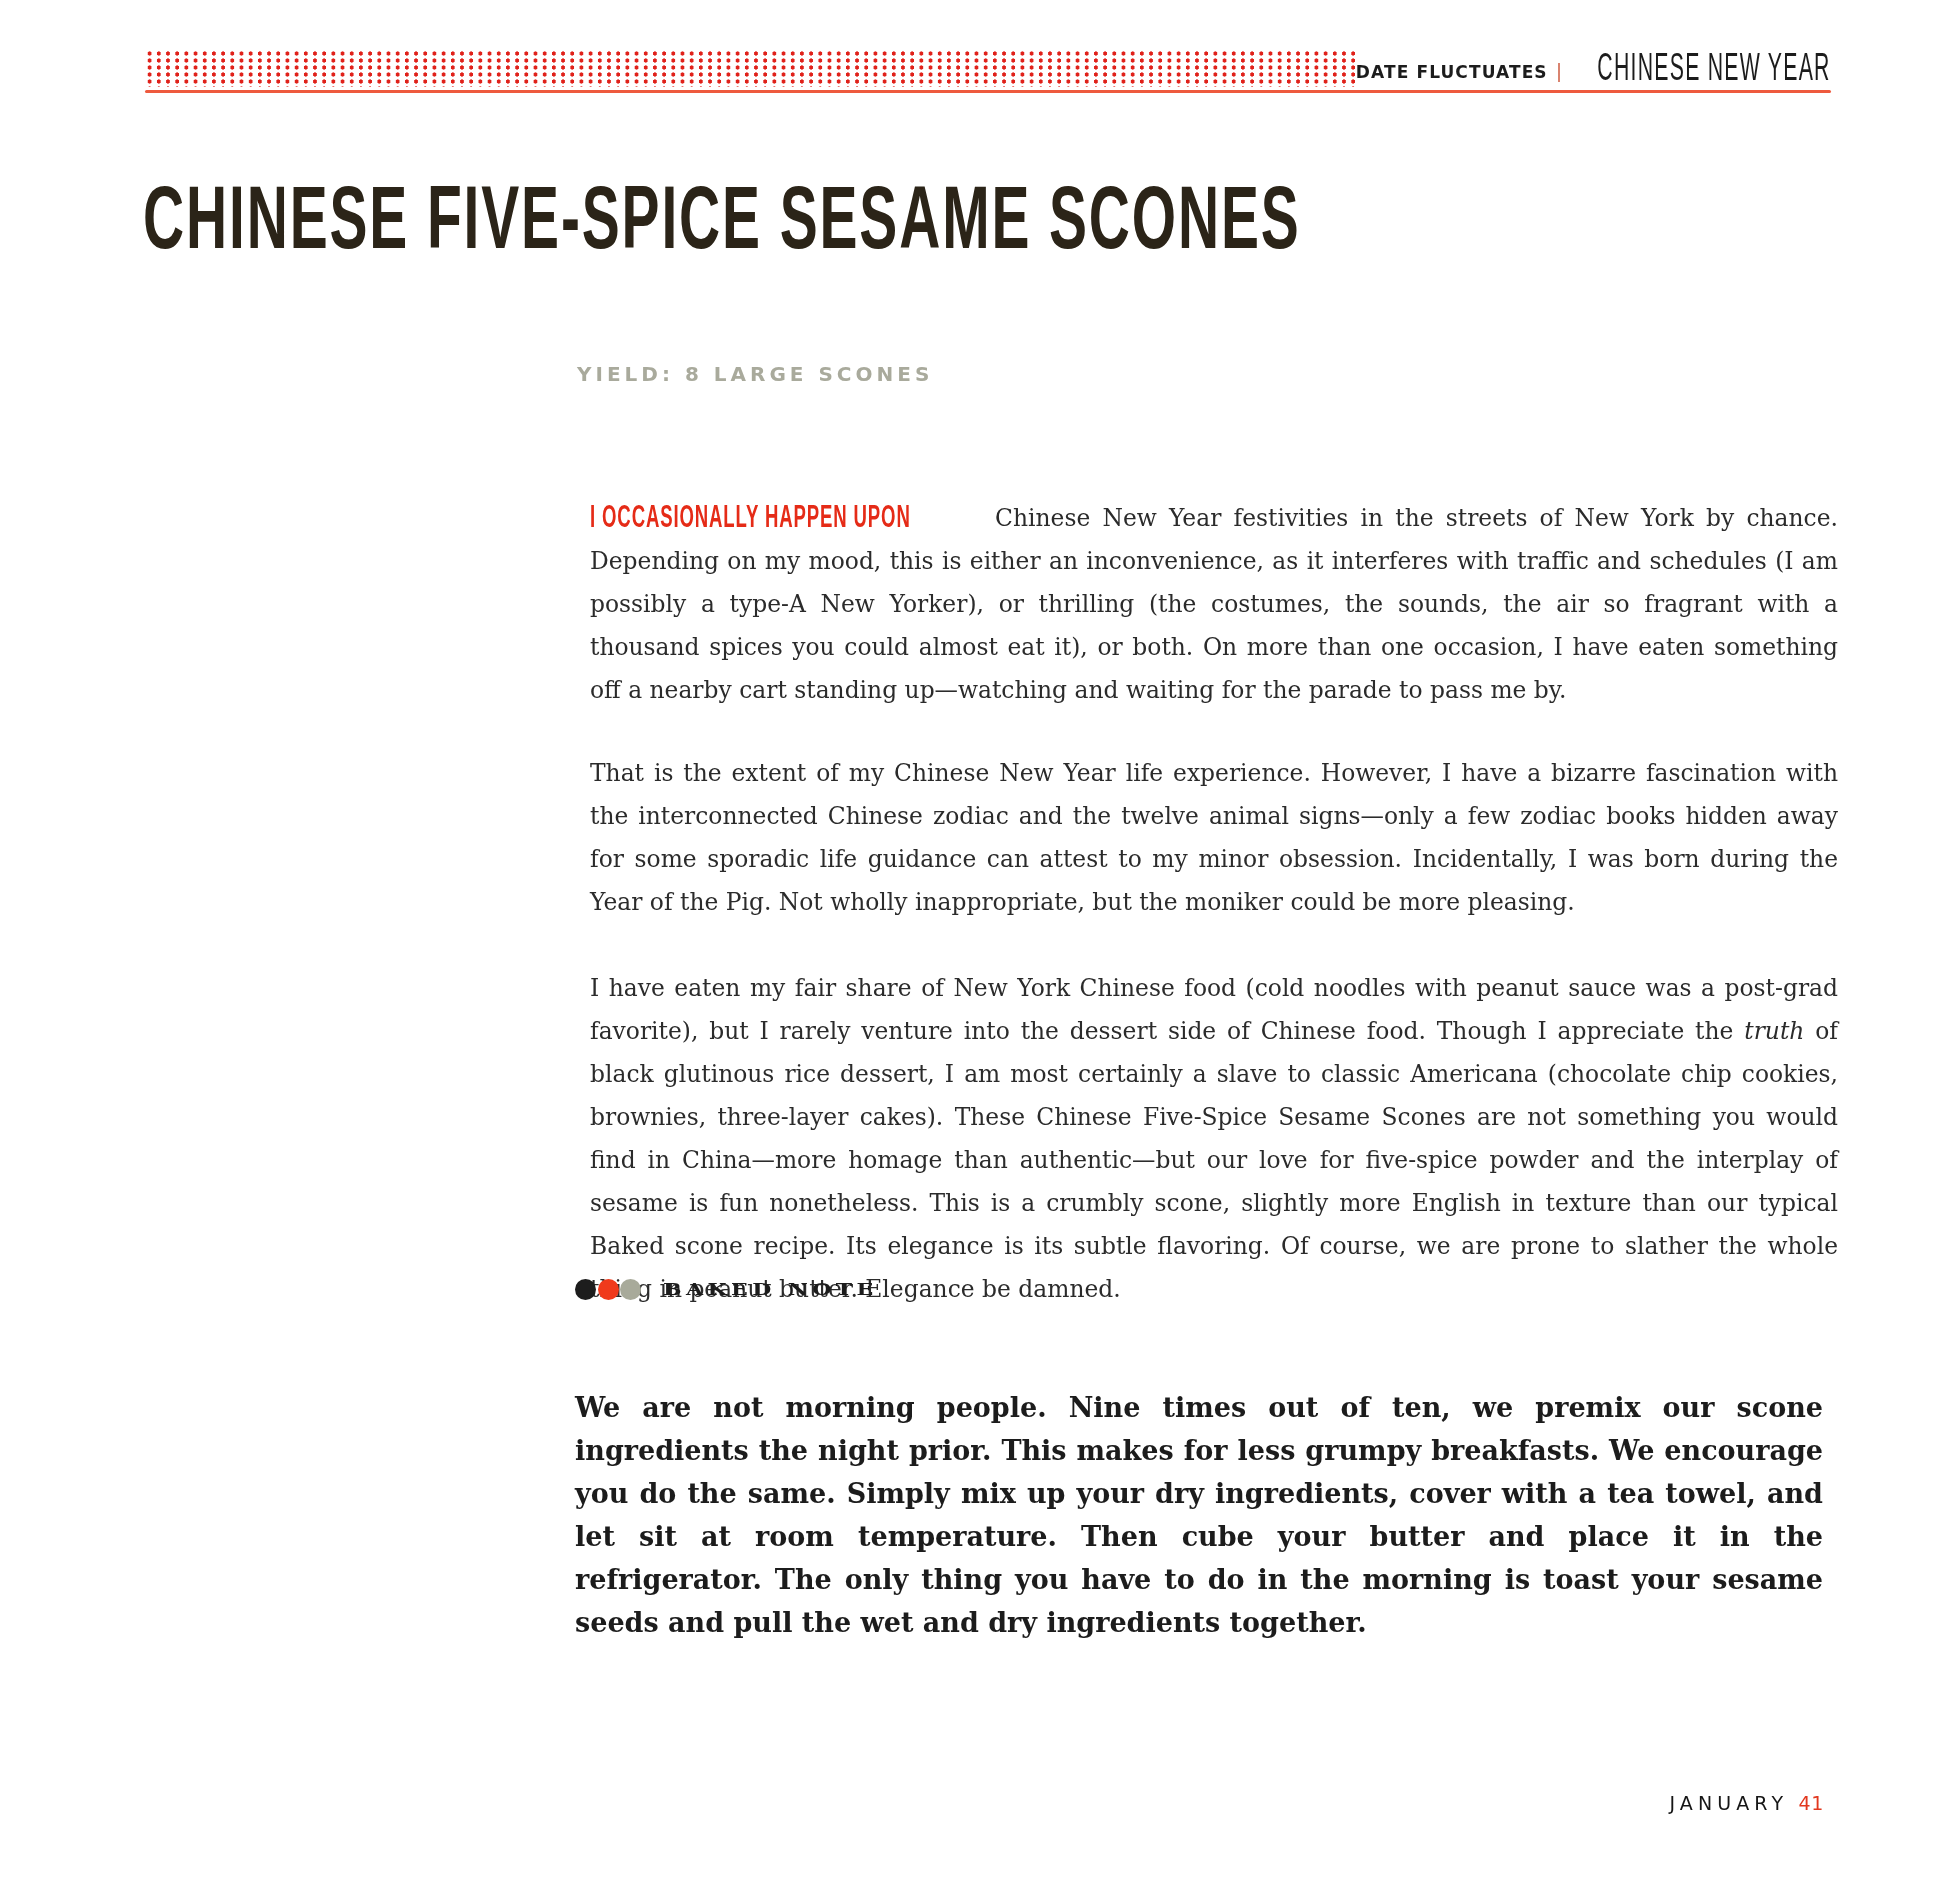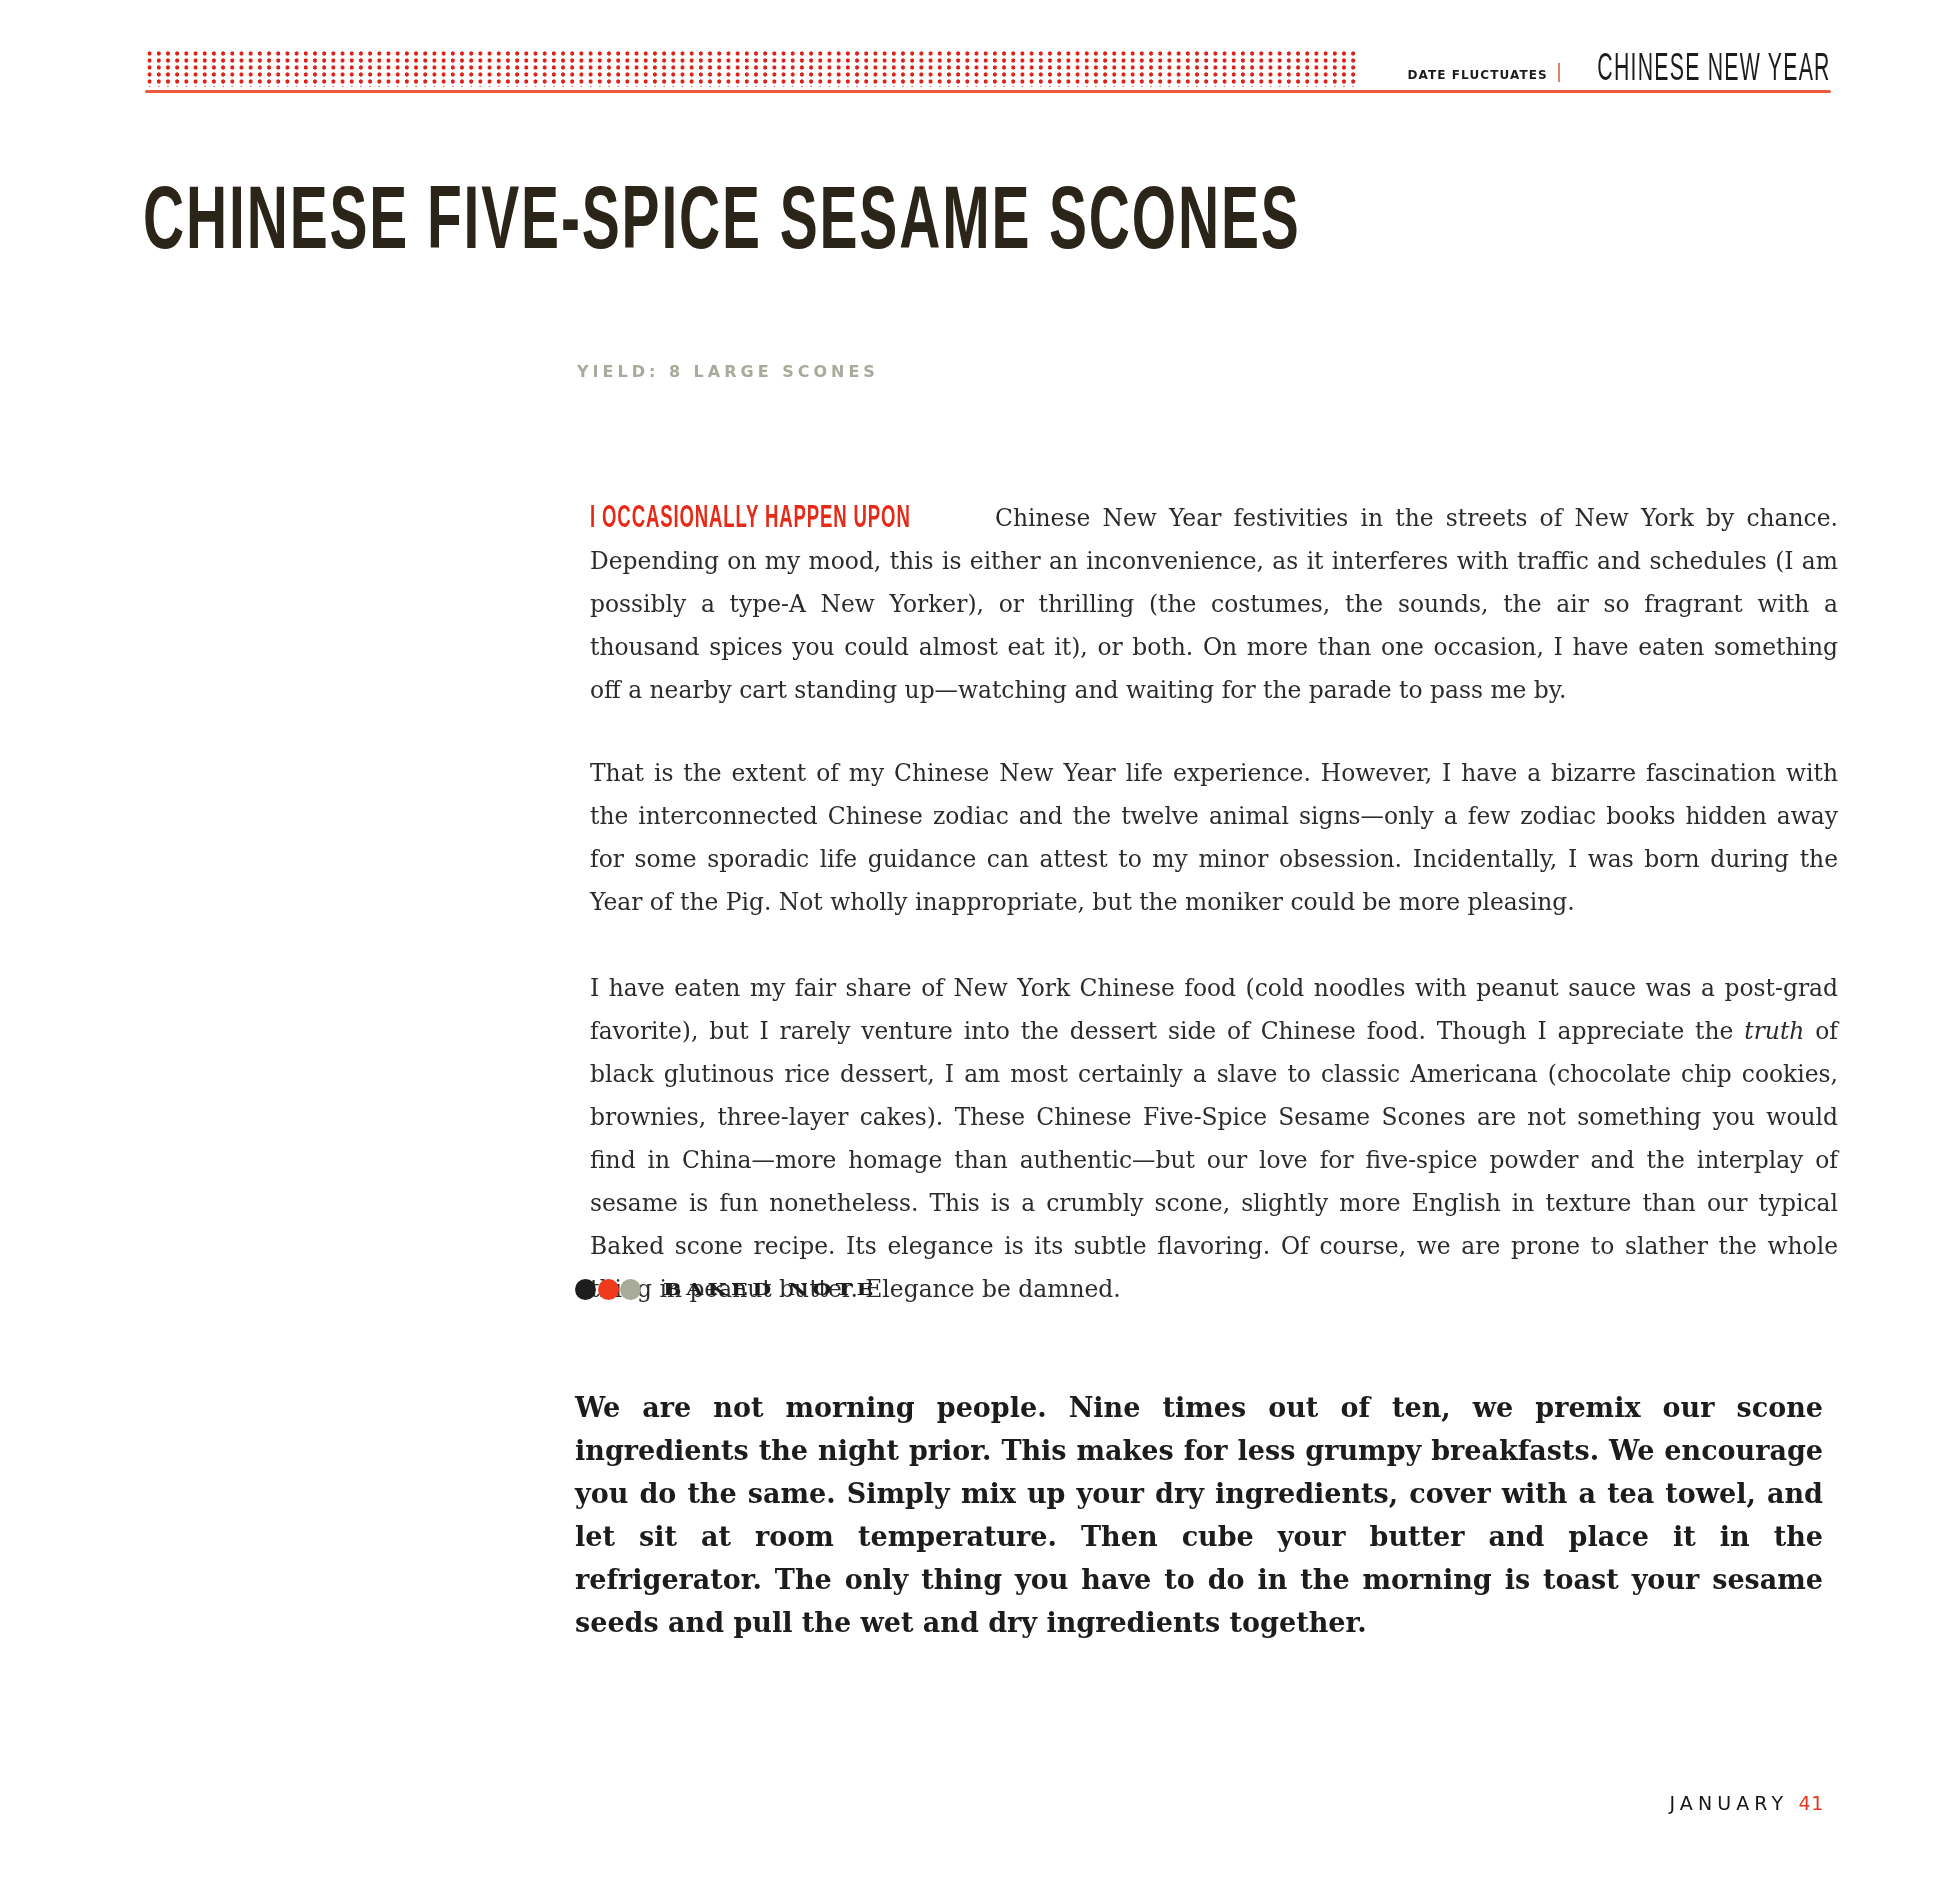--- a/index.html
+++ b/index.html
@@ -13,40 +13,40 @@
   }
   .header-rule {
     position: absolute; left: 145px; top: 90px; width: 1686px; height: 2.9px;
     background: #ee5a3e; border-radius: 1.5px;
   }
   .running-head {
     position: absolute; right: 115px; top: 48px; height: 38px;
     display: flex; align-items: flex-end; white-space: nowrap;
   }
   .rh-date {
-    font-family: "DejaVu Sans", sans-serif; font-weight: bold; font-size: 12px;
+    font-family: "DejaVu Sans", sans-serif; font-weight: bold; font-size: 17px;
     letter-spacing: 1.1px; color: #1c1c1c; padding-bottom: 3.7px;
   }
   .rh-sep { width: 1.5px; height: 19px; background: #d9836f; margin: 0 8.8px 4.4px 10.3px; }
   .rh-title {
     font-family: "Liberation Sans", sans-serif; font-size: 38px; color: #1c1c1c;
     transform: scaleX(0.56); transform-origin: right bottom; letter-spacing: 2.2px;
     line-height: 38px; margin-left: -154px;
   }
 
   .page-title {
     position: absolute; left: 143px; top: 173px; margin: 0;
     font-family: "Liberation Sans", sans-serif; font-weight: bold; font-size: 89px;
     line-height: 89px; color: #2b2418; letter-spacing: 2.9px; white-space: nowrap;
     transform: scaleX(0.64); transform-origin: left top;
   }
 
   .yield {
     position: absolute; left: 577px; top: 362px;
-    font-family: "DejaVu Sans", sans-serif; font-weight: bold; font-size: 16px;
+    font-family: "DejaVu Sans", sans-serif; font-weight: bold; font-size: 20px;
     letter-spacing: 4px; color: #a9aa9c; white-space: nowrap;
   }
 
   .body-text {
     position: absolute; left: 575px; width: 1248px;
     font-family: "DejaVu Serif", serif; font-size: 23.4px; line-height: 43px;
     color: #2b2b2b; text-align: justify; margin: 15px;
   }
   .p1 { top: 480px; }
   .p2 { top: 737px; }

